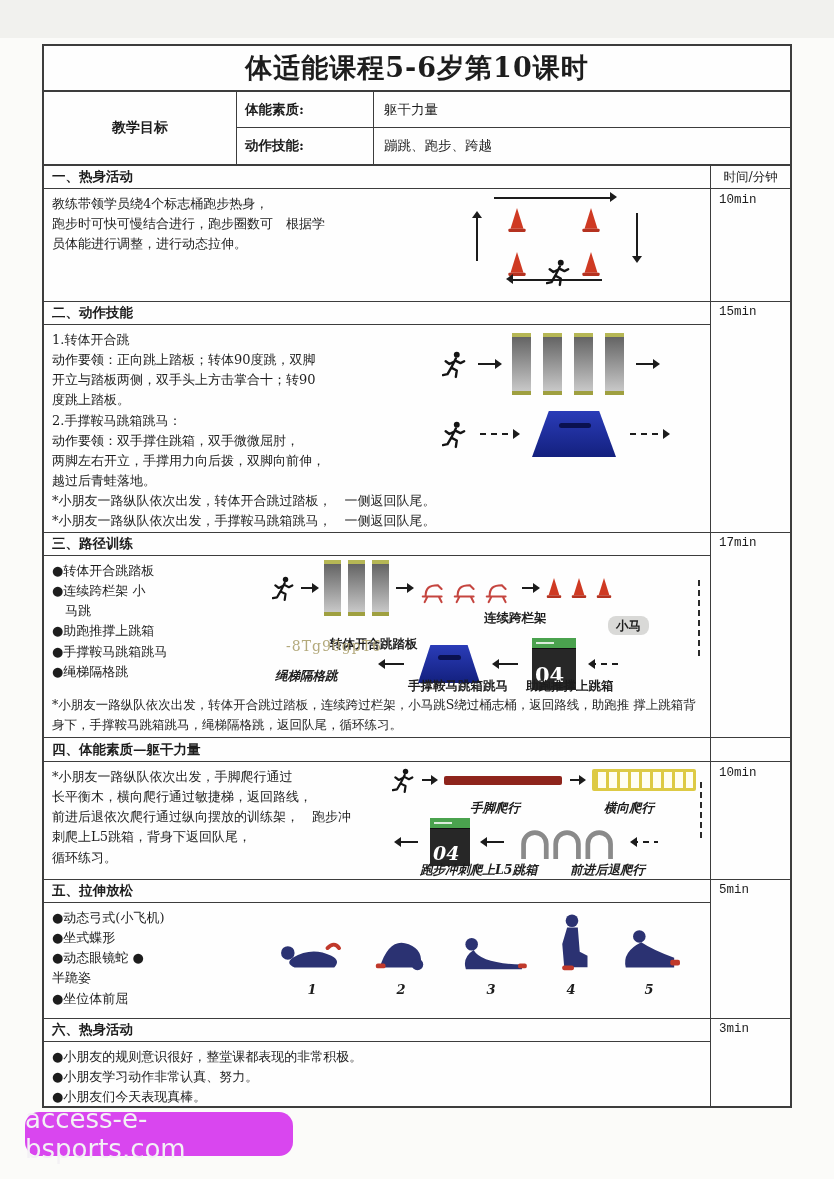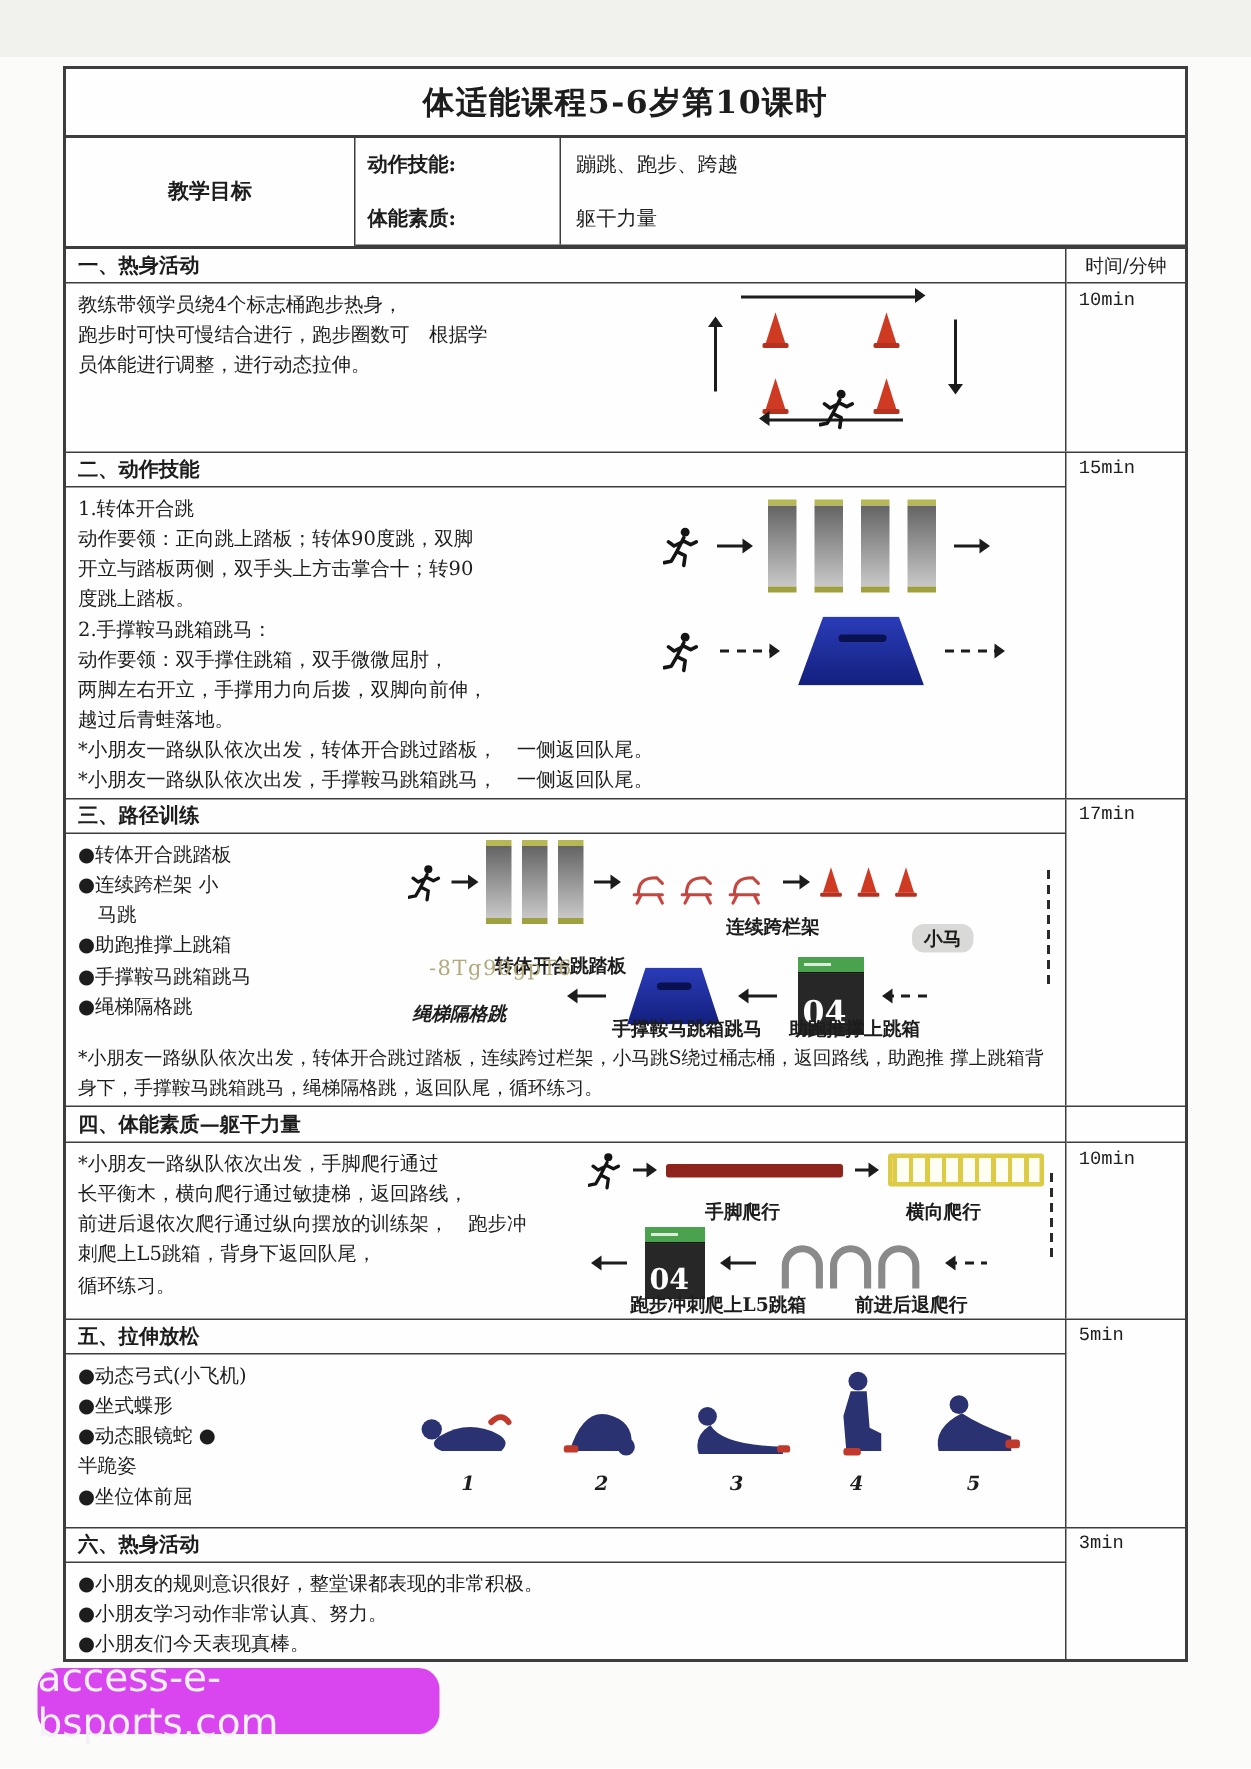--- a/index.html
+++ b/index.html
@@ -4,21 +4,21 @@
 <style>
   * { margin:0; padding:0; box-sizing:border-box; }
   body { font-family:"DejaVu Serif","Liberation Serif",serif; }
   .canvas { position:relative; width:834px; height:1179px; background:#fbfbf9; overflow:hidden; }
   .topstrip { position:absolute; left:0; top:0; width:834px; height:38px; background:#f1f1ee; }
 
   .doc { position:absolute; left:42px; top:44px; width:750px; background:#fefefe;
          border:2px solid #3d3d3d; color:#1d1d1d; }
 
   .title-row { height:46px; border-bottom:2px solid #3d3d3d; display:flex; align-items:center; justify-content:center; }
-  .title-row h1 { font-size:21px; font-weight:bold; letter-spacing:1px; }
+  .title-row h1 { font-size:27px; font-weight:bold; letter-spacing:1px; }
 
   .goals-row { display:flex; border-bottom:2px solid #3d3d3d; }
   .goals-label { width:193px; border-right:1.5px solid #3d3d3d; display:flex; align-items:center; justify-content:center; font-weight:bold; font-size:14px; }
   .goals-right { flex:1; display:flex; flex-direction:column; }
   .goal-subrow { display:flex; height:36px; align-items:center; }
   .goal-subrow.first { border-bottom:1.5px solid #3d3d3d; }
   .goal-key { width:137px; height:100%; border-right:1.5px solid #3d3d3d; display:flex; align-items:center; padding-left:8px; font-weight:bold; font-size:13.5px; }
   .goal-value { flex:1; padding-left:10px; font-size:13.5px; }
 
   .section { display:flex; border-bottom:1.5px solid #3d3d3d; }
@@ -93,27 +93,27 @@
 
   <div class="doc">
 
     <div class="title-row">
       <h1>体适能课程5-6岁第10课时</h1>
     </div>
 
     <div class="goals-row">
       <div class="goals-label">教学目标</div>
       <div class="goals-right">
+        <div class="goal-subrow first">
+          <div class="goal-key">体能素质:</div>
+          <div class="goal-value">躯干力量</div>
+        </div>
         <div class="goal-subrow">
           <div class="goal-key">动作技能:</div>
           <div class="goal-value">蹦跳、跑步、跨越</div>
-        </div>
-        <div class="goal-subrow first">
-          <div class="goal-key">体能素质:</div>
-          <div class="goal-value">躯干力量</div>
         </div>
       </div>
     </div>
 
     <div class="section">
       <div class="sec-main">
         <div class="sec-header">一、热身活动</div>
         <div class="sec-body s1">
           <div class="para" style="width:400px;">教练带领学员绕4个标志桶跑步热身，
 跑步时可快可慢结合进行，跑步圈数可　根据学
@@ -267,21 +267,21 @@
 
     <div class="section">
       <div class="sec-main">
         <div class="sec-header" style="height:24px;">四、体能素质—躯干力量</div>
         <div class="sec-body s4">
           <div class="para" style="width:330px;">*小朋友一路纵队依次出发，手脚爬行通过
 长平衡木，横向爬行通过敏捷梯，返回路线，
 前进后退依次爬行通过纵向摆放的训练架，　跑步冲
 刺爬上L5跳箱，背身下返回队尾，
 循环练习。</div>
-          <div style="position:absolute; left:348px; top:4px; width:312px; height:108px;">
+          <div style="position:absolute; left:348px; top:4px; width:312px; height:108px;font-style:italic;">
             <div class="drow" style="gap:8px;">
               <svg width="22" height="28" viewBox="0 0 26 30">
                   <circle cx="16" cy="5" r="3.2" fill="#141414"></circle>
                   <path d="M15 9 L10 19 M14 11 L20 14 L24 12 M14 12 L8 15 L4 12 M10 19 L16 22 L15 29 M10 19 L6 26 L1 27" stroke="#141414" stroke-width="2.6" fill="none" stroke-linecap="round" stroke-linejoin="round"></path>
                 </svg>
               <span class="arr" style="width:14px;"></span>
               <span class="beam"></span>
               <span class="arr" style="width:14px;"></span>
               <span class="ladder"></span>
             </div>

